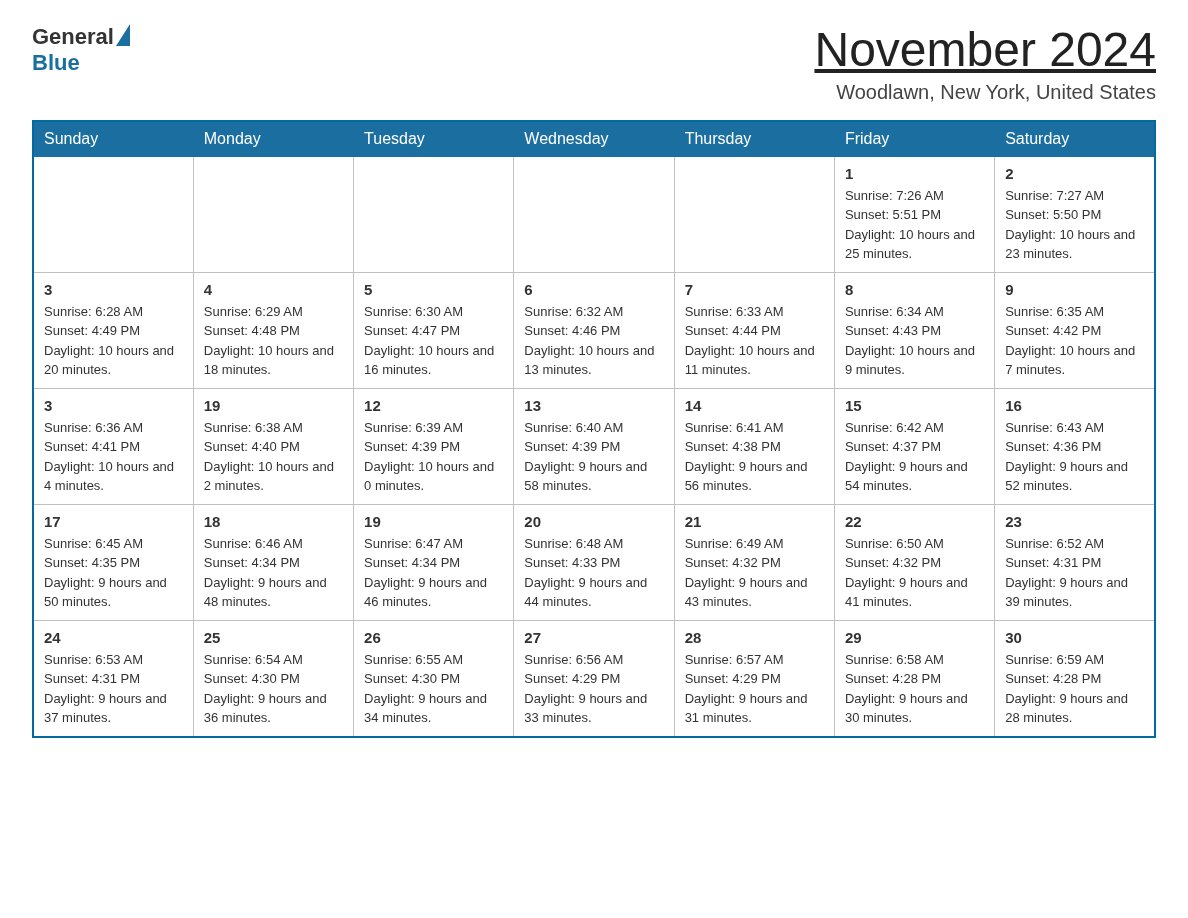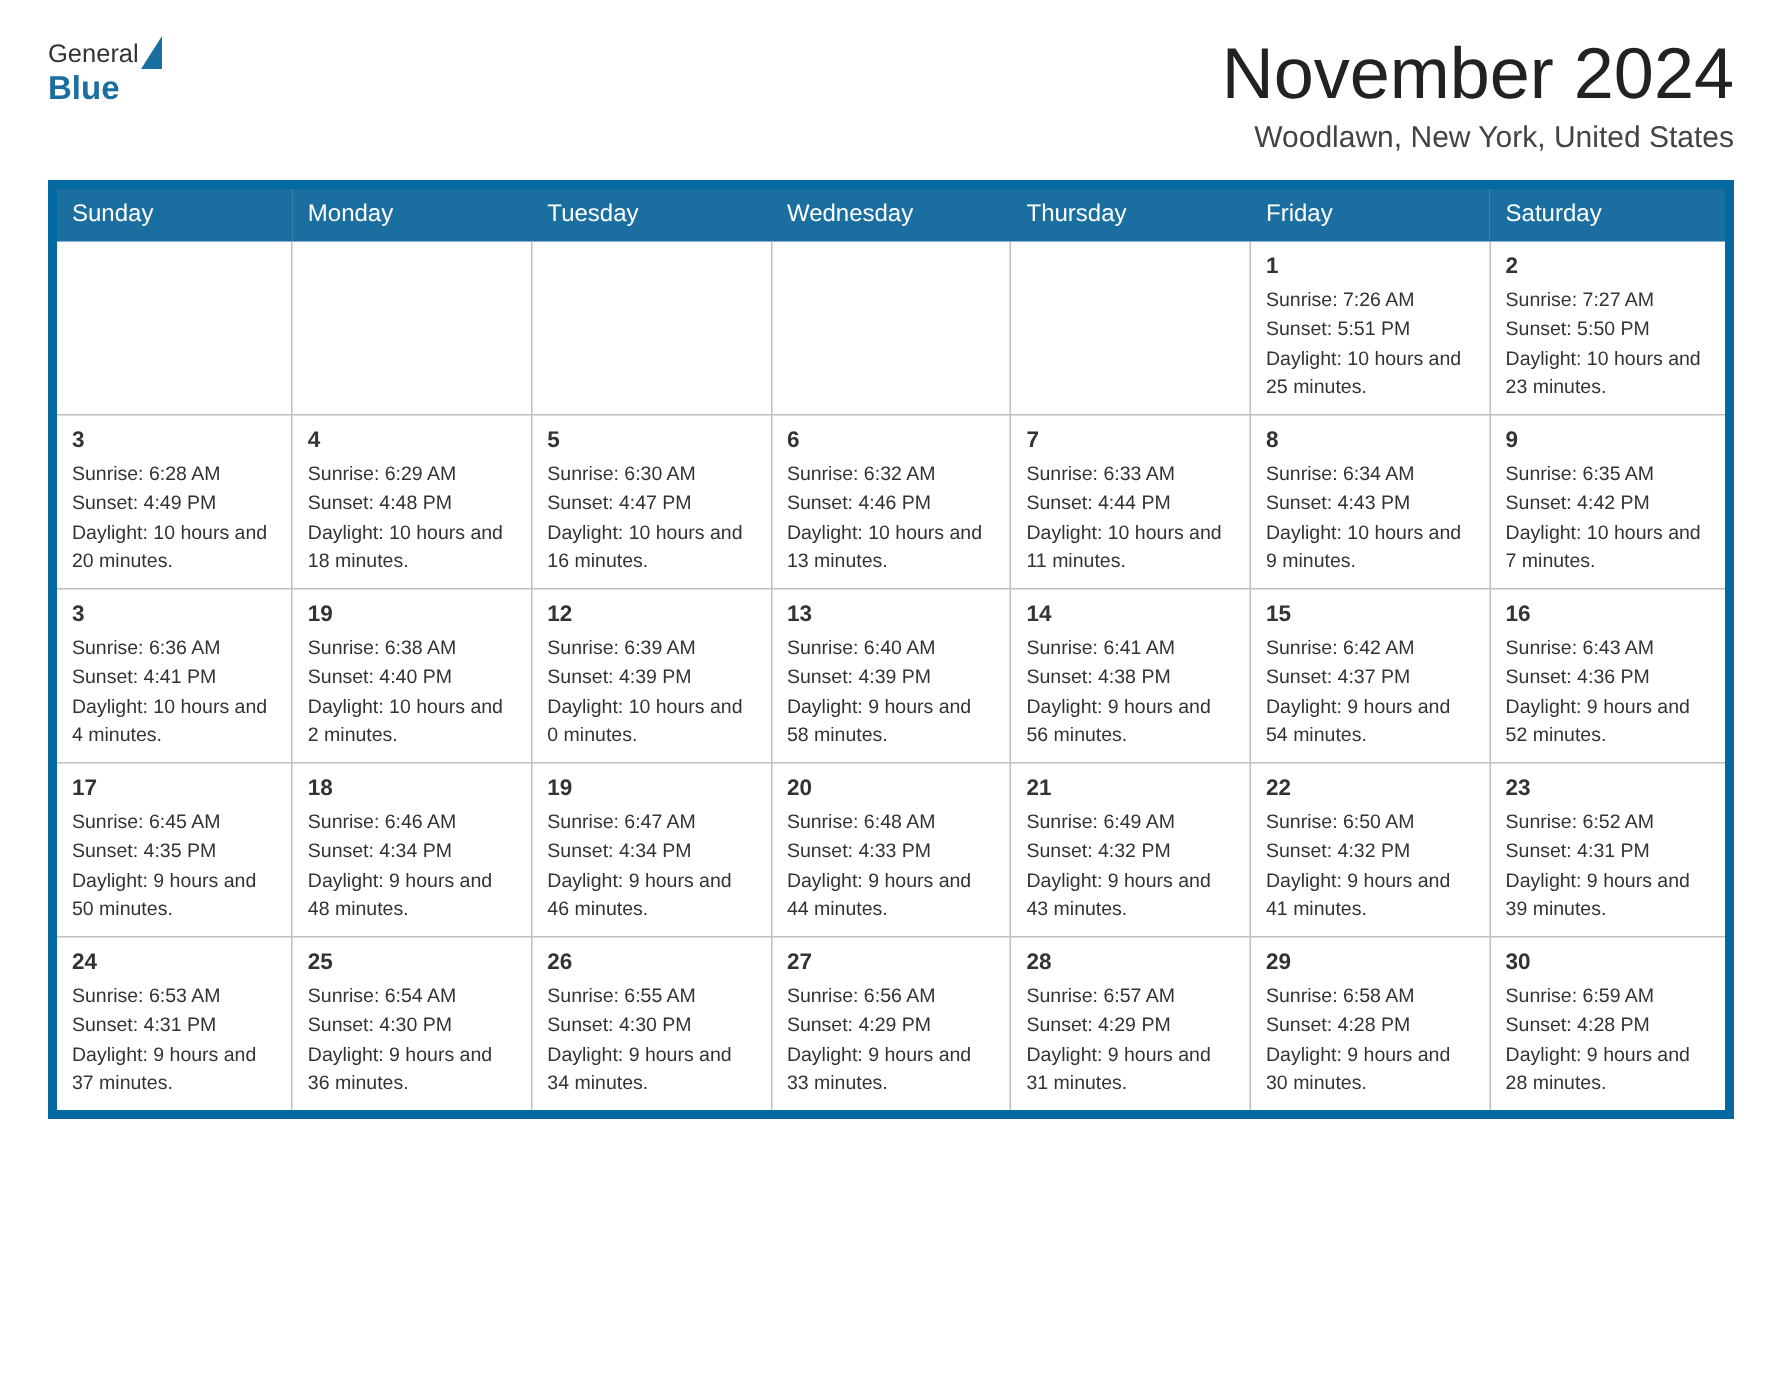--- a/index.html
+++ b/index.html
@@ -16,23 +16,23 @@
       align-items: flex-start;
       margin-bottom: 16px;
     }
     .logo {
       display: flex;
       flex-direction: column;
       align-items: flex-start;
     }
     .logo-top {
       display: flex;
-      align-items: flex-end;
-      font-size: 17px;
-      font-weight: normal;
+      align-items: flex-start;
+      font-size: 22px;
+      font-weight: bold;
       color: #333;
     }
     .logo-general { color: #333; }
     .logo-triangle {
       width: 0;
       height: 0;
       border-left: 14px solid transparent;
       border-bottom: 22px solid #1a6fa0;
       margin: 0 2px;
       display: inline-block;
@@ -43,30 +43,31 @@
       font-weight: bold;
     }
     .title-block {
       text-align: right;
     }
     .month-title {
       font-size: 48px;
       font-weight: normal;
       color: #222;
       line-height: 1.1;
+      text-decoration: underline;
     }
     .location {
       font-size: 20px;
       color: #444;
       margin-top: 4px;
     }
     .calendar {
       width: 100%;
       border-collapse: collapse;
-      border: 6px solid #0369a1;
+      border: 2px solid #0369a1;
     }
     .calendar thead tr th {
       background-color: #1a6fa0;
       color: #fff;
       padding: 8px 10px;
       font-size: 16px;
       font-weight: normal;
       text-align: left;
       border: 1px solid #1a6fa0;
     }

